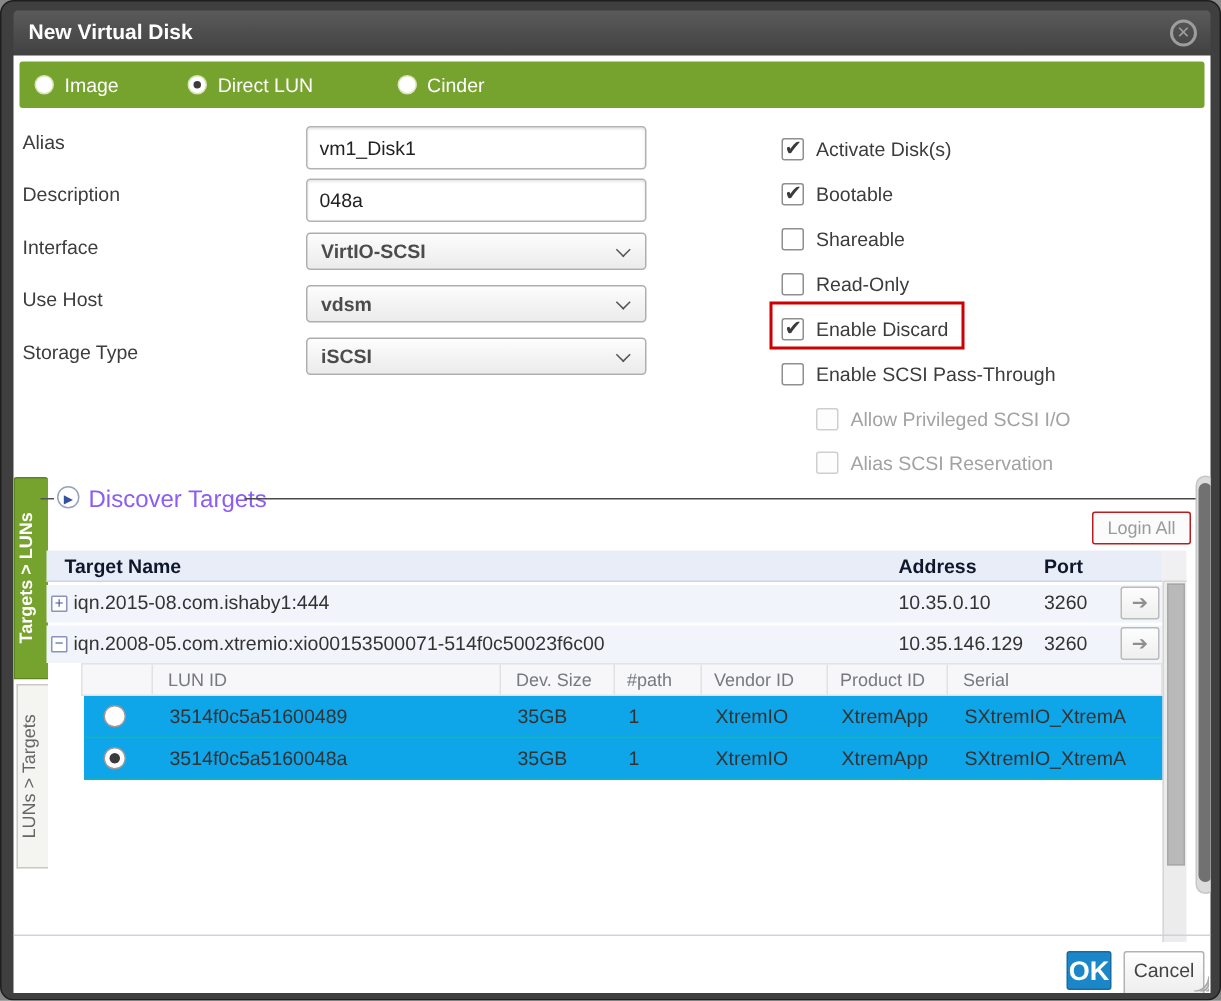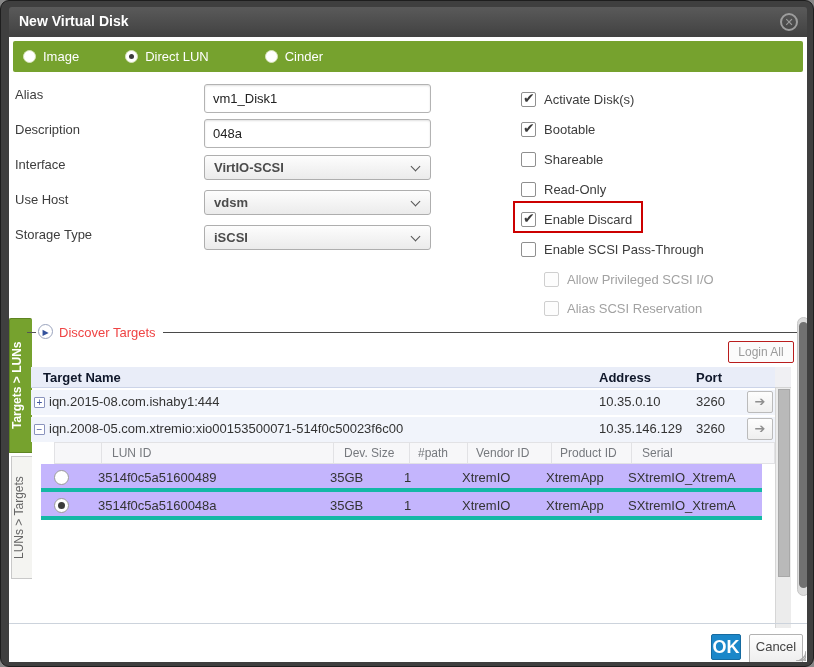--- a/index.html
+++ b/index.html
@@ -51,21 +51,21 @@
   .vtab { position:absolute; writing-mode:vertical-rl; transform:rotate(180deg); text-align:center;
           font-size:12px; cursor:pointer; }
   .vtab.active { left:0; top:281px; width:23px; height:135px; background:#76a22e; color:#fff; font-weight:bold;
                  border:1px solid #5e8421; border-left:none; border-radius:0 0 2px 2px; }
   .vtab.inactive { left:2px; top:419px; width:21px; height:123px; background:#f4f4f1; color:#666;
                    border:1px solid #c9c9c9; border-left:none; }
   .disc-dash { position:absolute; left:18px; top:295px; width:9px; height:1px; background:#555; }
   .disc-icon { position:absolute; left:29px; top:287px; width:15px; height:15px; border:1px solid #9aa3bd;
                border-radius:50%; background:#fff; color:#33519c; font-size:8px; line-height:15px;
                text-align:center; cursor:pointer; }
-  .disc-label { position:absolute; left:50px; top:288px; font-size:13px; color:#ef4444; }
+  .disc-label { position:absolute; left:50px; top:288px; font-size:16px; color:#8b5cf6; }
   .disc-line { position:absolute; left:154px; top:295px; width:637px; height:1px; background:#4a4a4a; }
   .login-all { position:absolute; left:719px; top:304px; width:66px; height:22px; background:#fbfbfb;
                border:1px solid #b91c1c; border-radius:2px; color:#9b9b9b; font-size:12px;
                text-align:center; line-height:20px; cursor:pointer; }
 
   
   .tgt-header { position:absolute; left:22px; top:330px; width:744px; height:21px; background:#e9edf8;
                 border-bottom:1px solid #ccd4e8; }
   .tgt-header span { position:absolute; top:3px; font-size:13px; font-weight:bold; color:#0f172a; }
   .hdr-corner { position:absolute; left:766px; top:330px; width:16px; height:21px; background:#f0f0f3;
@@ -79,22 +79,22 @@
   .tgt-row .tport { position:absolute; left:665px; top:4px; font-size:13px; color:#333; }
   .login-arrow { position:absolute; left:716px; top:1px; width:26px; height:22px; border:1px solid #bbb;
                  border-radius:2px; background:linear-gradient(#fdfdfd,#efefef); color:#8f8f8f;
                  font-size:13px; text-align:center; line-height:20px; cursor:pointer; }
 
   
   .lun-header { position:absolute; left:45px; top:405px; width:721px; height:22px; background:#f7f7f9;
                 border:1px solid #e2e2e5; }
   .lun-header span { position:absolute; top:3px; font-size:12px; color:#76797e; }
   .lun-header i { position:absolute; top:0; width:1px; height:20px; background:#e2e2e5; }
-  .lun-row { position:absolute; left:32px; width:721px; height:28px; background:#c4b5fd;
-             border-bottom:4px solid #14b8a6; cursor:pointer; }
+  .lun-row { position:absolute; left:47px; width:721px; height:28px; background:#0ea5e9;
+             border-bottom:1px solid #14b8a6; cursor:pointer; }
   .lun-row .lradio { position:absolute; left:13px; top:6px; width:15px; height:15px; border:1px solid #9a9a9a;
              border-radius:50%; background:#fff; }
   .lun-row.selected .lradio::after { content:""; position:absolute; left:3px; top:3px; width:7px; height:7px;
              border-radius:50%; background:#3b3b3b; }
   .lun-row span { position:absolute; top:6px; font-size:13px; color:#333; white-space:nowrap; }
 
   
   .c-lunid { left:57px; }  .c-size { left:289px; } .c-path { left:363px; }
   .c-vendor { left:421px; } .c-product { left:505px; } .c-serial { left:587px; }
 

